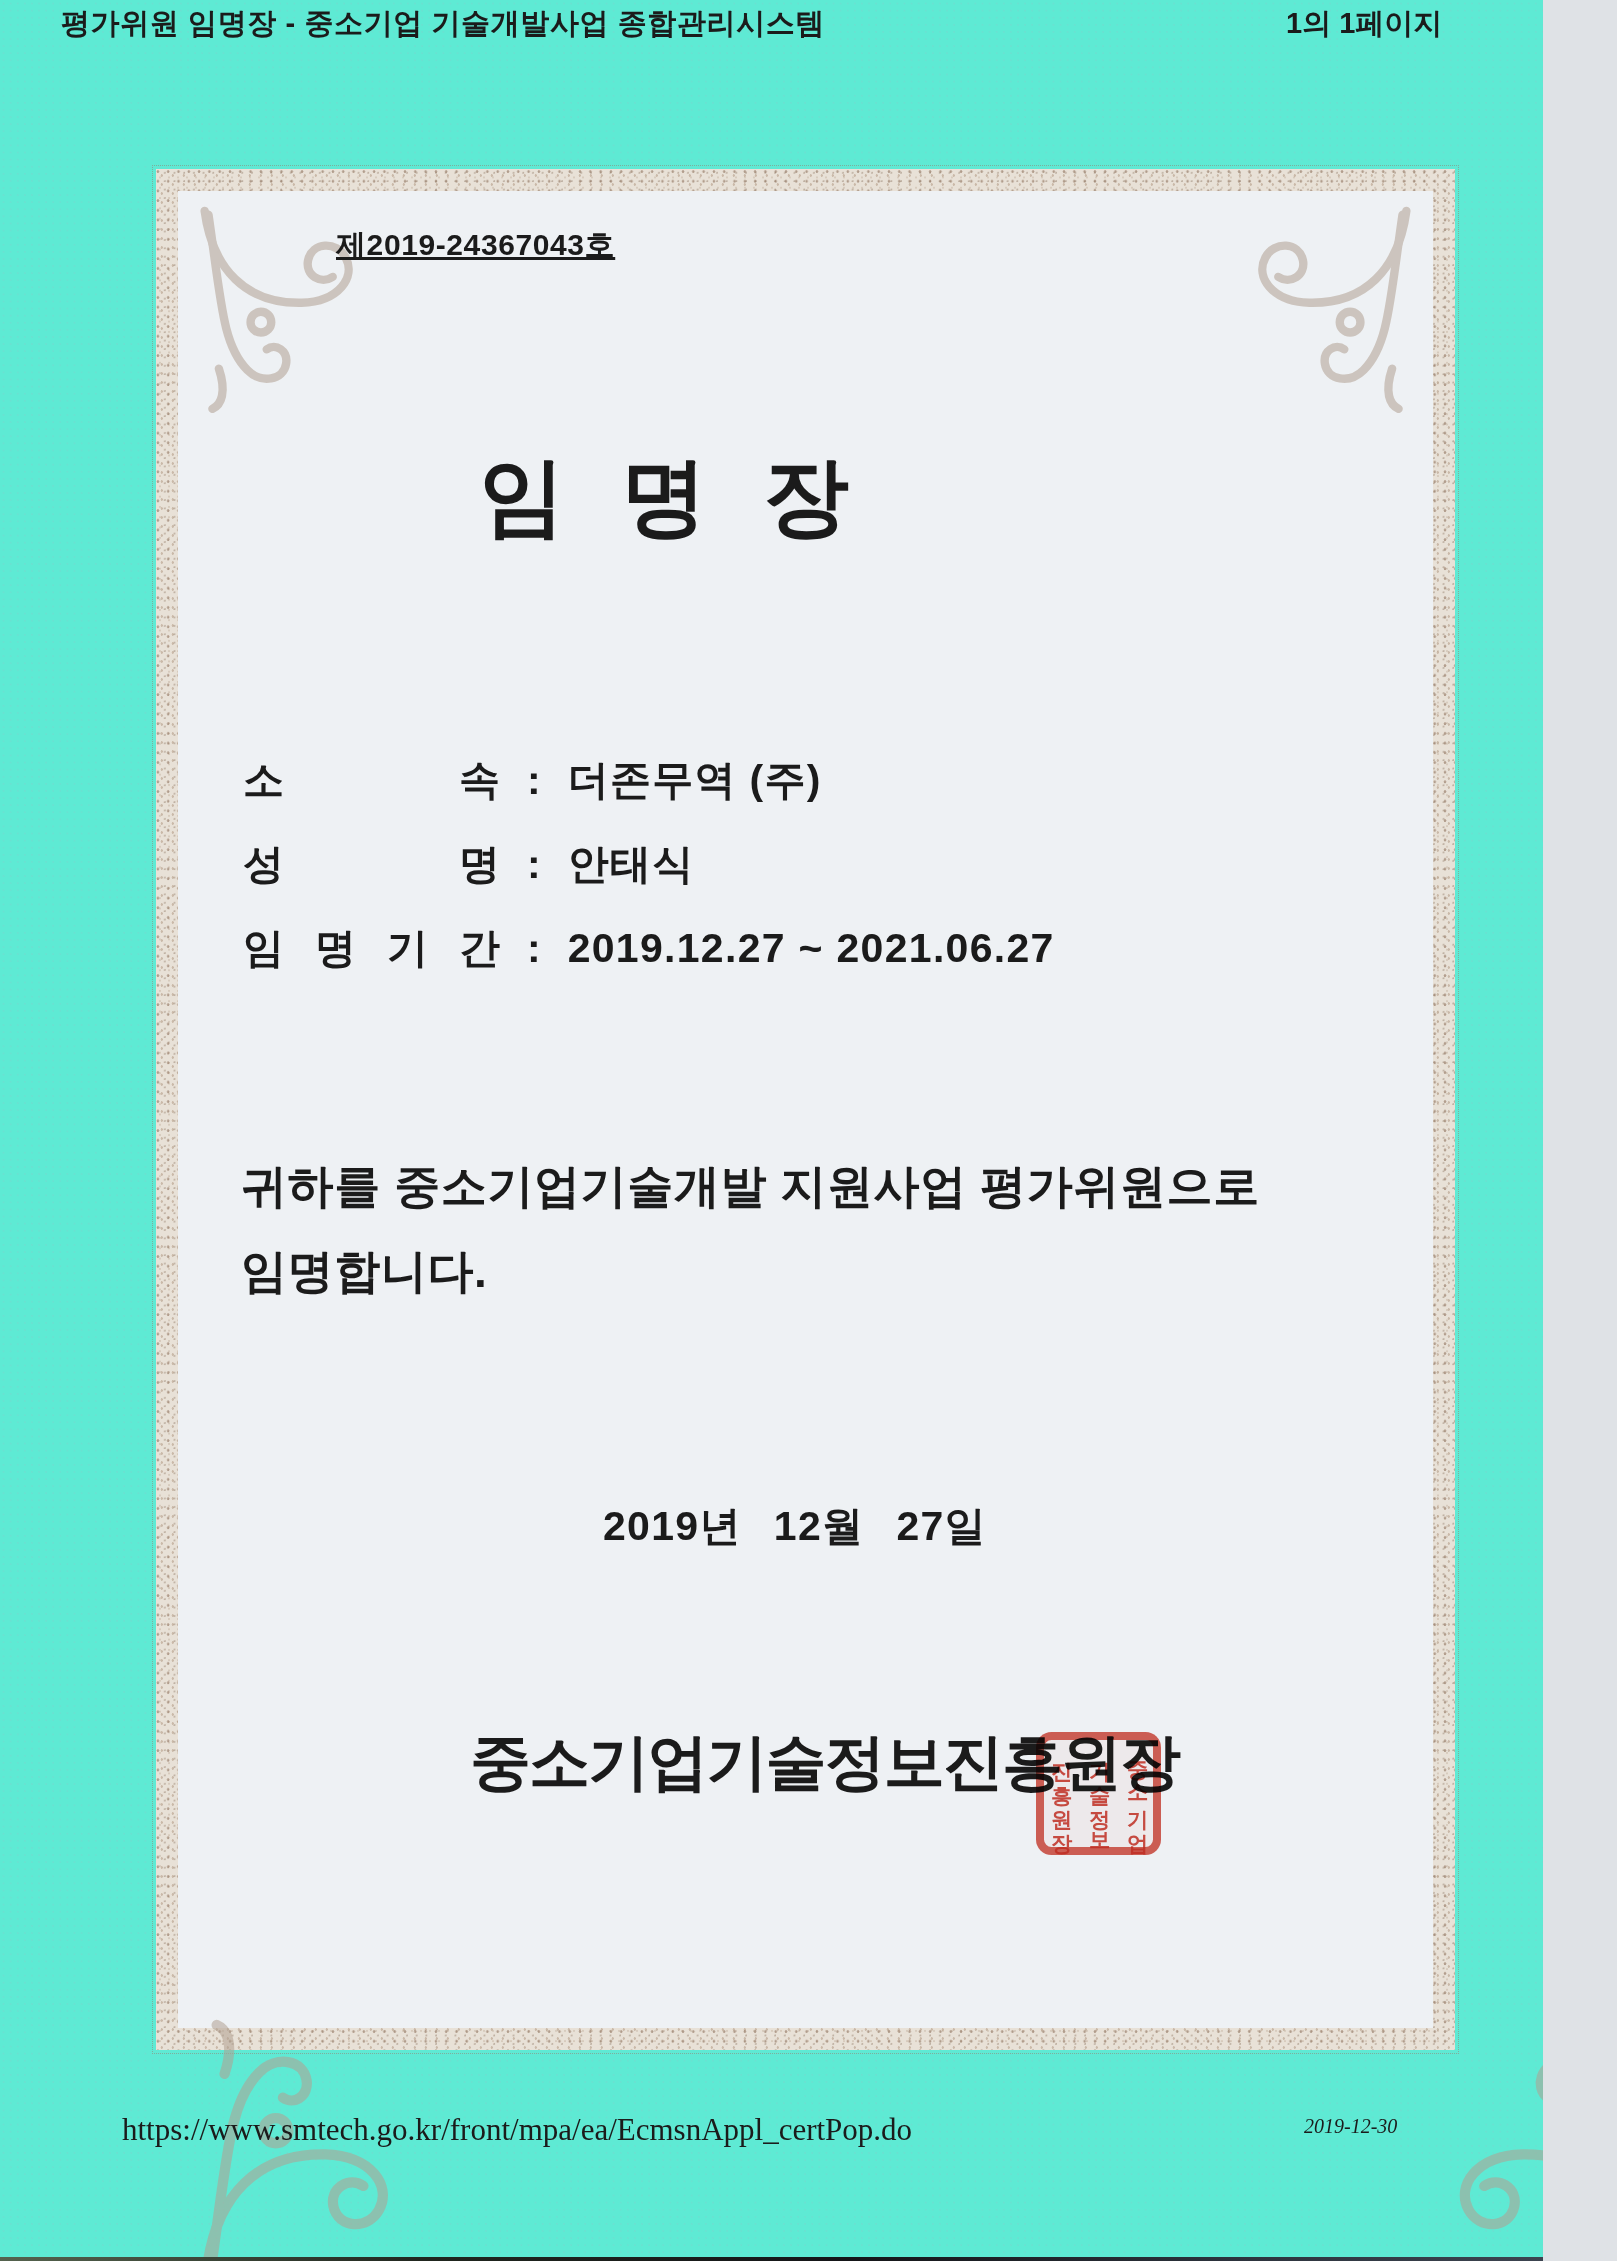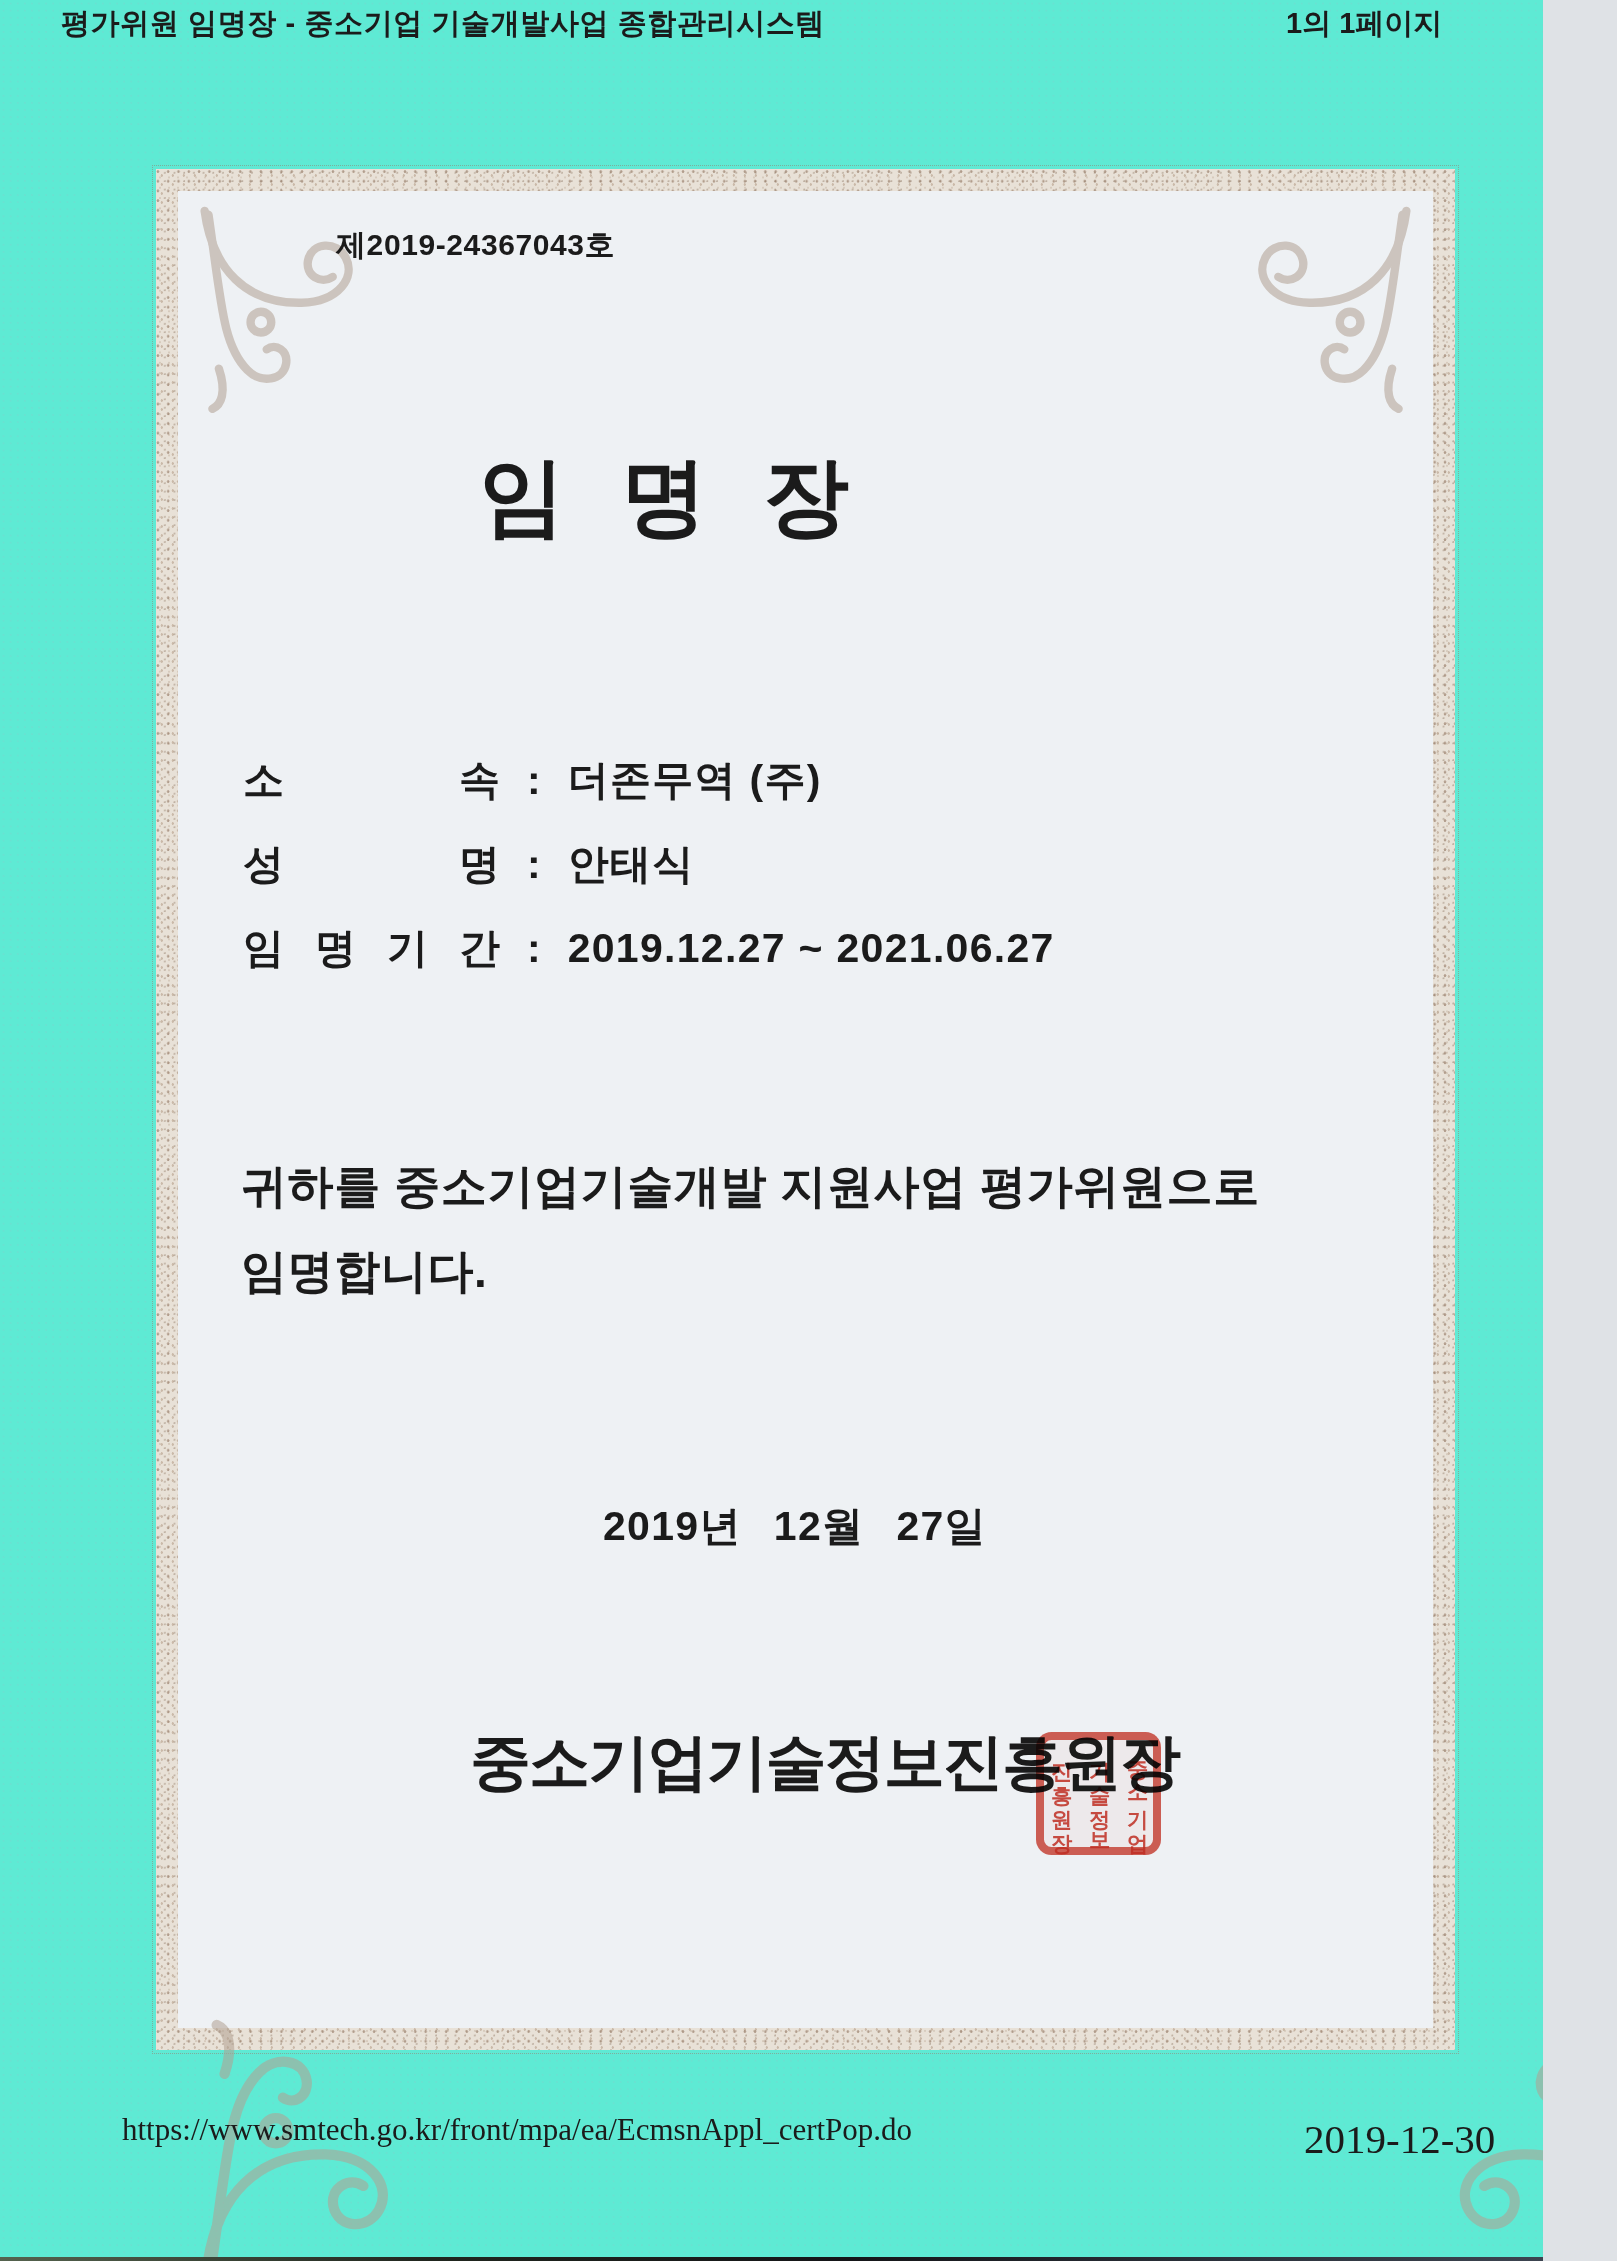--- a/index.html
+++ b/index.html
@@ -15,21 +15,21 @@
   .page::before{
     content:"";position:absolute;inset:0;pointer-events:none;
     background-image:radial-gradient(rgba(165,175,190,.16) 0.6px, transparent 1px);
     background-size:7.1px 7.1px;
   }
 
   
   .print-header-title{position:absolute;left:61px;top:3.9px;font-size:29px;font-weight:700;letter-spacing:0.6px;white-space:nowrap;}
   .print-header-page{position:absolute;left:1286px;top:3.9px;font-size:29px;font-weight:700;white-space:nowrap;}
   .print-footer-url{position:absolute;left:122px;top:2112px;font-family:"Liberation Serif","DejaVu Serif",serif;font-size:31px;white-space:nowrap;}
-  .print-footer-date{position:absolute;left:1304px;top:2115px;font-family:"Liberation Serif","DejaVu Serif",serif;font-size:41px;white-space:nowrap;}
+  .print-footer-date{position:absolute;left:1304px;top:2115px;font-family:"Liberation Serif","DejaVu Serif",serif;font-size:20px;white-space:nowrap;font-style:italic;}
 
   
   .frame{position:absolute;left:152px;top:165px;width:1307px;height:1889px;}
   .frame-outline{position:absolute;inset:0;border:1.3px dotted rgba(150,130,112,.55);}
   .frame-band{
     position:absolute;inset:3.9px;
     background-color:#e8e1d7;
     background-image:
       radial-gradient(circle at 1.9px 2.6px,  rgba(154,128,108,.70) 1.1px, transparent 1.6px),
       radial-gradient(circle at 5.8px 6.5px, rgba(176,152,130,.55) 1px, transparent 1.4px),
@@ -39,21 +39,21 @@
   }
   .frame-paper{position:absolute;inset:26px;background:#eef1f4;}
   .corner{position:absolute;width:194px;height:213px;color:#b2a192;opacity:.55;}
   .corner svg{width:100%;height:100%;}
   .corner.tl{left:41px;top:39px;}
   .corner.tr{right:41px;top:39px;transform:scaleX(-1);}
   .corner.bl{left:41px;bottom:39px;transform:scaleY(-1) scale(1.22);transform-origin:left bottom;}
   .corner.br{right:41px;bottom:39px;transform:scale(-1.22,-1.22);transform-origin:right bottom;}
 
   
-  .cert-number{position:absolute;left:336px;top:225px;font-size:30px;font-weight:700;letter-spacing:0.6px;white-space:nowrap;}
+  .cert-number{position:absolute;left:336px;top:225px;font-size:30px;font-weight:700;letter-spacing:0.6px;white-space:nowrap;text-decoration:underline;}
   .cert-title{position:absolute;left:479px;top:439px;font-size:86px;font-weight:800;letter-spacing:56px;white-space:nowrap;}
 
   .fields{position:absolute;left:243px;top:753px;font-size:41px;font-weight:700;}
   .field-row{display:flex;align-items:baseline;margin-bottom:30px;line-height:54px;white-space:nowrap;}
   .field-label{display:inline-flex;justify-content:space-between;width:257px;}
   .field-colon{margin-left:27px;}
   .field-value{margin-left:27px;letter-spacing:1.3px;}
 
   .body-text{position:absolute;left:241px;top:1144px;font-size:46px;font-weight:800;line-height:85px;letter-spacing:0.6px;white-space:nowrap;}
 

